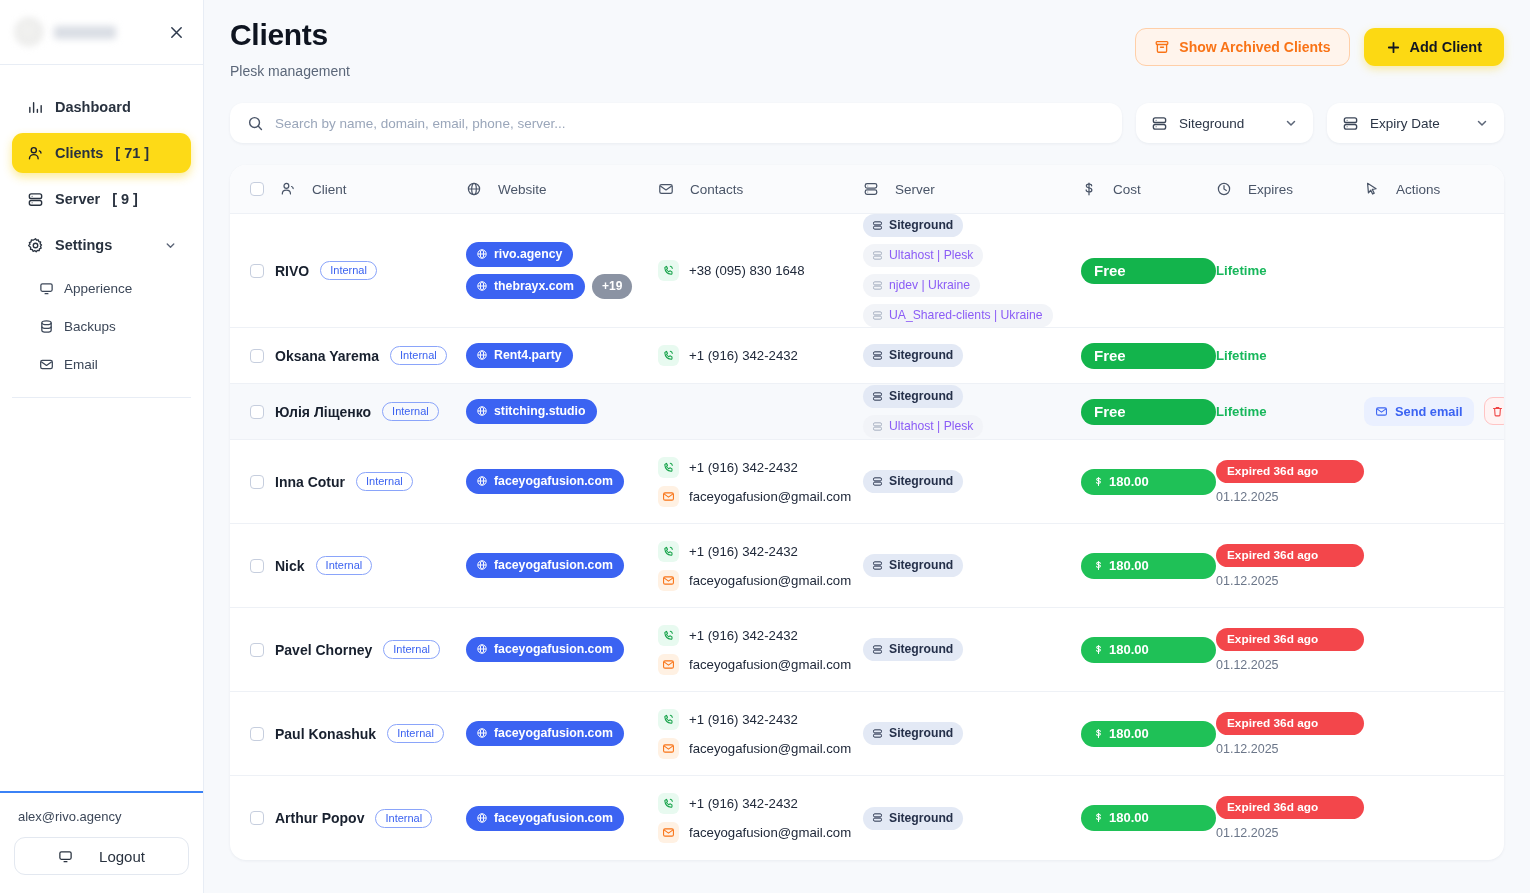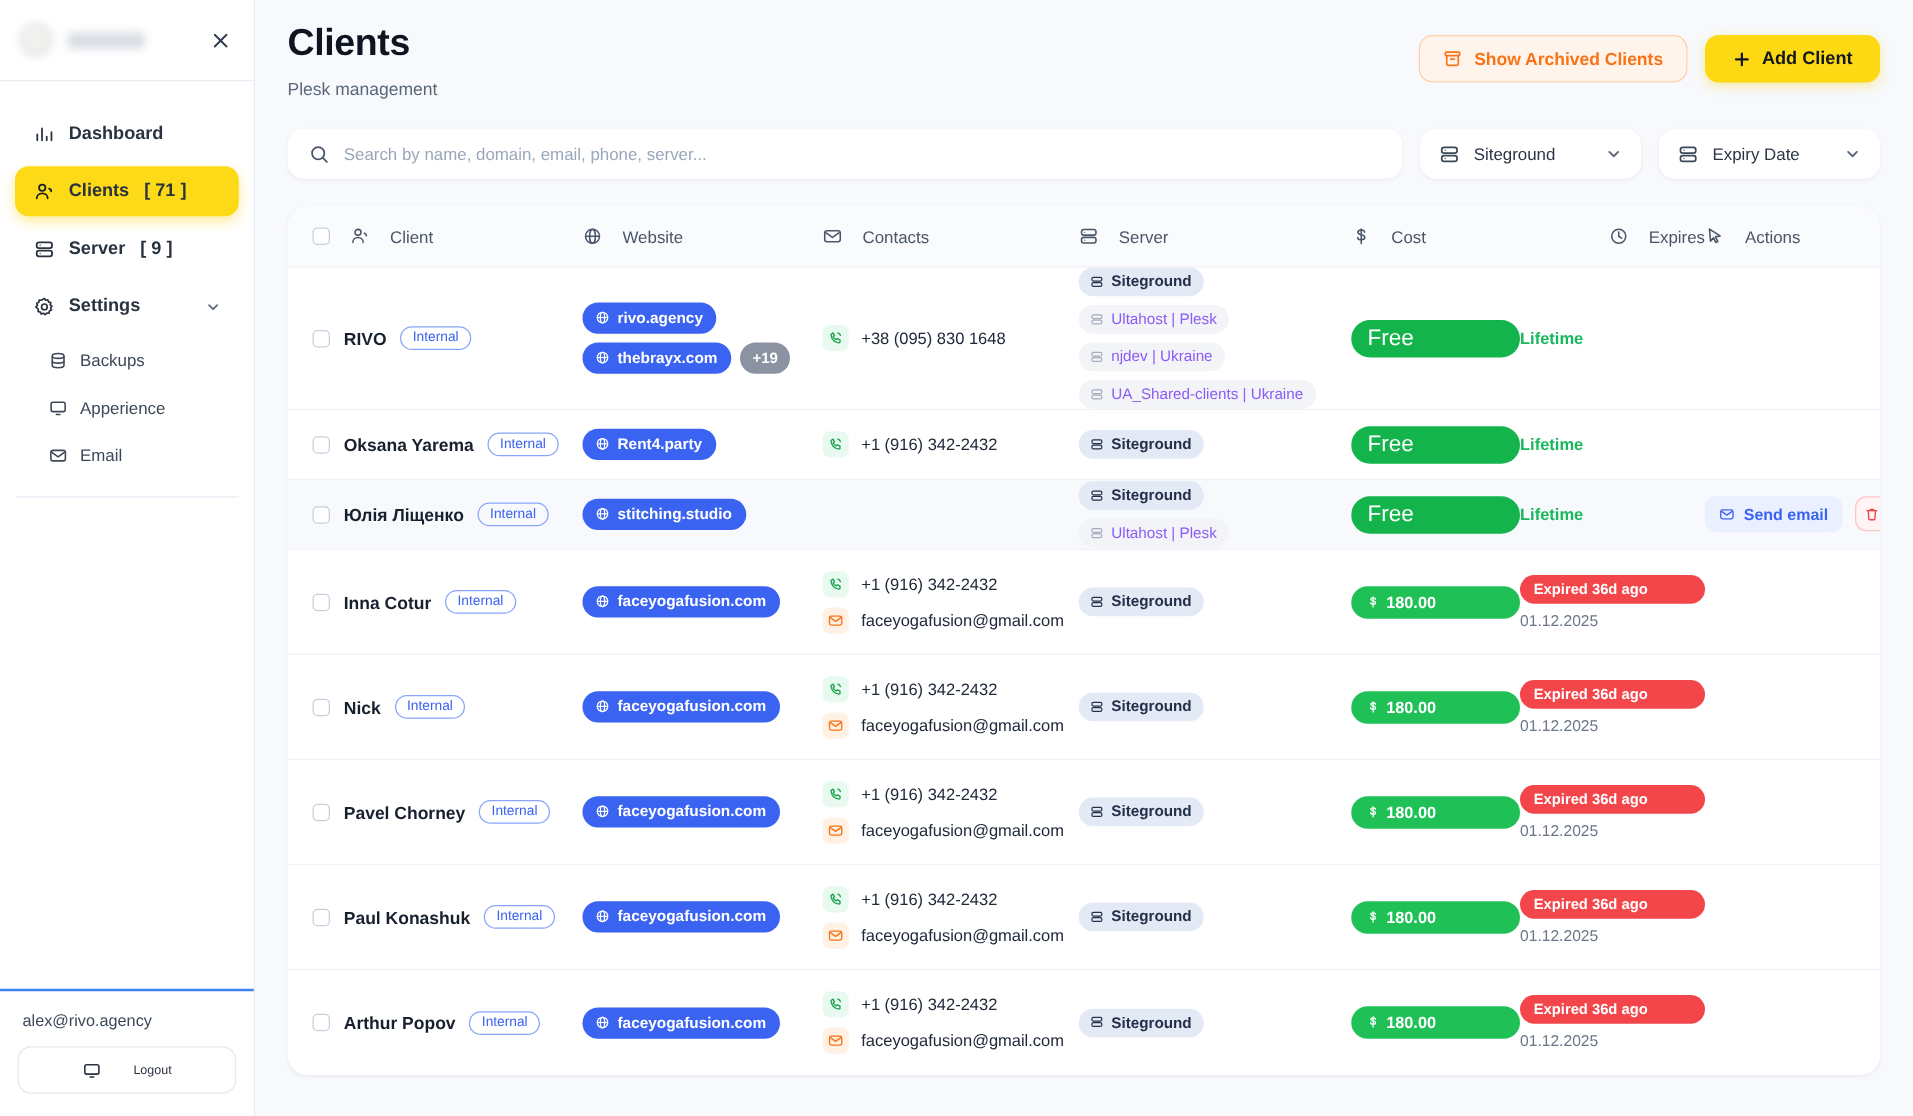--- a/index.html
+++ b/index.html
@@ -60,21 +60,21 @@
     margin-bottom: 4px; cursor: pointer;
   }
   .sub-item .ico { display:flex; width:16px; height:16px; align-items:center; justify-content:center; flex:0 0 16px; }
   .sb-divider { height: 1px; background: #e8edf5; margin: 16px 0 0 0; }
 
   .sb-foot { border-top: 2px solid #3b82f6; padding: 16px 14px 18px 14px; }
   .sb-email { font-size: 13px; color: #3c4758; font-weight: 500; margin-bottom: 13px; padding-left: 4px; }
   .logout-btn {
     display: flex; align-items: center; justify-content: center; gap: 26px;
     height: 38px; border: 1px solid #e3e8f0; border-radius: 11px;
-    font-size: 10px; color: #29323f; font-weight: 500; cursor: pointer; background: #fff;
+    font-size: 15px; color: #29323f; font-weight: 500; cursor: pointer; background: #fff;
   }
 
   
   .main { flex: 1; padding: 18px 26px 0 26px; overflow: hidden; }
   .head-row { display: flex; align-items: flex-start; justify-content: space-between; }
   .page-title { font-size: 30px; font-weight: 700; color: #0e1420; letter-spacing: -0.3px; }
   .page-sub { font-size: 14px; color: #5b6779; margin-top: 11px; }
   .head-actions { display: flex; gap: 14px; margin-top: 10px; }
   .btn-archived {
     display: flex; align-items: center; gap: 9px;
@@ -129,21 +129,21 @@
   .trow:last-child { border-bottom: none; }
   .trow.hovered { background: #f7f9fc; }
   .td { display: flex; flex-direction: column; justify-content: center; }
 
   
   .c-client  { width: 216px; flex: 0 0 216px; }
   .c-web     { width: 192px; flex: 0 0 192px; }
   .c-contact { width: 205px; flex: 0 0 205px; }
   .c-server  { width: 218px; flex: 0 0 218px; }
   .c-cost    { width: 135px; flex: 0 0 135px; }
-  .c-expire  { width: 148px; flex: 0 0 148px; justify-content: flex-end; }
+  .c-expire  { width: 148px; flex: 0 0 148px; }
   .c-actions { flex: 1; }
 
   .cb {
     width: 14px; height: 14px; border: 1.4px solid #c6cede;
     border-radius: 4px; flex: 0 0 14px; cursor: pointer; background: #fff;
   }
   .client-cell { display: flex; align-items: center; gap: 11px; }
   .client-name { font-size: 14px; font-weight: 700; color: #18202e; white-space: nowrap; }
   .tag-internal {
     border: 1px solid #8aa4fa; color: #3b62f0; border-radius: 20px;
@@ -172,21 +172,21 @@
   .srv-chips { display: flex; flex-wrap: wrap; gap: 7px; max-width: 210px; }
   .chip-srv {
     border-radius: 20px; font-size: 12.2px; padding: 4px 10px 5px 9px;
     display: inline-flex; align-items: center; gap: 6px; white-space: nowrap; font-weight: 600;
   }
   .chip-srv.on  { background: #e3e9f5; color: #25304a; }
   .chip-srv.off { background: #f2f4f8; color: #8b5cf6; font-weight: 400; }
 
   .badge-free {
     background: #13b44c; color: #fff; border-radius: 20px;
-    font-size: 18px; padding: 4px 13px 5px 13px; font-weight: 400; display: inline-block;
+    font-size: 15px; padding: 4px 13px 5px 13px; font-weight: 700; display: inline-block;
   }
   .badge-cost {
     background: #1fc157; color: #fff; border-radius: 20px;
     font-size: 13px; padding: 5px 13px 6px 12px; font-weight: 700;
     display: inline-flex; align-items: center; gap: 5px;
   }
   .txt-lifetime { color: #17b75b; font-size: 13.2px; font-weight: 700; }
   .badge-expired {
     background: #f3464b; color: #fff; border-radius: 20px;
     font-size: 11.8px; padding: 4px 11px 5px 11px; font-weight: 600;
@@ -272,37 +272,37 @@
         <span class="chev">
           <svg width="13" height="13" viewBox="0 0 14 14" fill="none" stroke="#5c6678" stroke-width="1.5" stroke-linecap="round" stroke-linejoin="round">
               <path d="M3.5 5.5L7 9l3.5-3.5"></path>
             </svg>
         </span>
       </div>
 
 
       <div class="sub-item">
         <span class="ico">
+          <svg width="15" height="15" viewBox="0 0 16 16" fill="none" stroke="#3c4758" stroke-width="1.35" stroke-linecap="round">
+              <rect x="2" y="3" width="12" height="8" rx="1.6"></rect>
+              <path d="M6.5 13.5h3"></path>
+            </svg>
+        </span>
+        <span>Apperience</span>
+      </div>
+
+      <div class="sub-item">
+        <span class="ico">
           <svg width="15" height="15" viewBox="0 0 16 16" fill="none" stroke="#3c4758" stroke-width="1.35">
               <ellipse cx="8" cy="4" rx="5" ry="2.1"></ellipse>
               <path d="M3 4v8c0 1.2 2.2 2.1 5 2.1s5-.9 5-2.1V4"></path>
               <path d="M3 8c0 1.2 2.2 2.1 5 2.1S13 9.2 13 8"></path>
             </svg>
         </span>
         <span>Backups</span>
-      </div>
-
-      <div class="sub-item">
-        <span class="ico">
-          <svg width="15" height="15" viewBox="0 0 16 16" fill="none" stroke="#3c4758" stroke-width="1.35" stroke-linecap="round">
-              <rect x="2" y="3" width="12" height="8" rx="1.6"></rect>
-              <path d="M6.5 13.5h3"></path>
-            </svg>
-        </span>
-        <span>Apperience</span>
       </div>
 
       <div class="sub-item">
         <span class="ico">
           <svg width="15" height="15" viewBox="0 0 16 16" fill="none" stroke="#3c4758" stroke-width="1.35" stroke-linejoin="round">
               <rect x="1.8" y="3.5" width="12.4" height="9" rx="1.8"></rect>
               <path d="M2.4 5l5.6 4 5.6-4"></path>
             </svg>
         </span>
         <span>Email</span>

